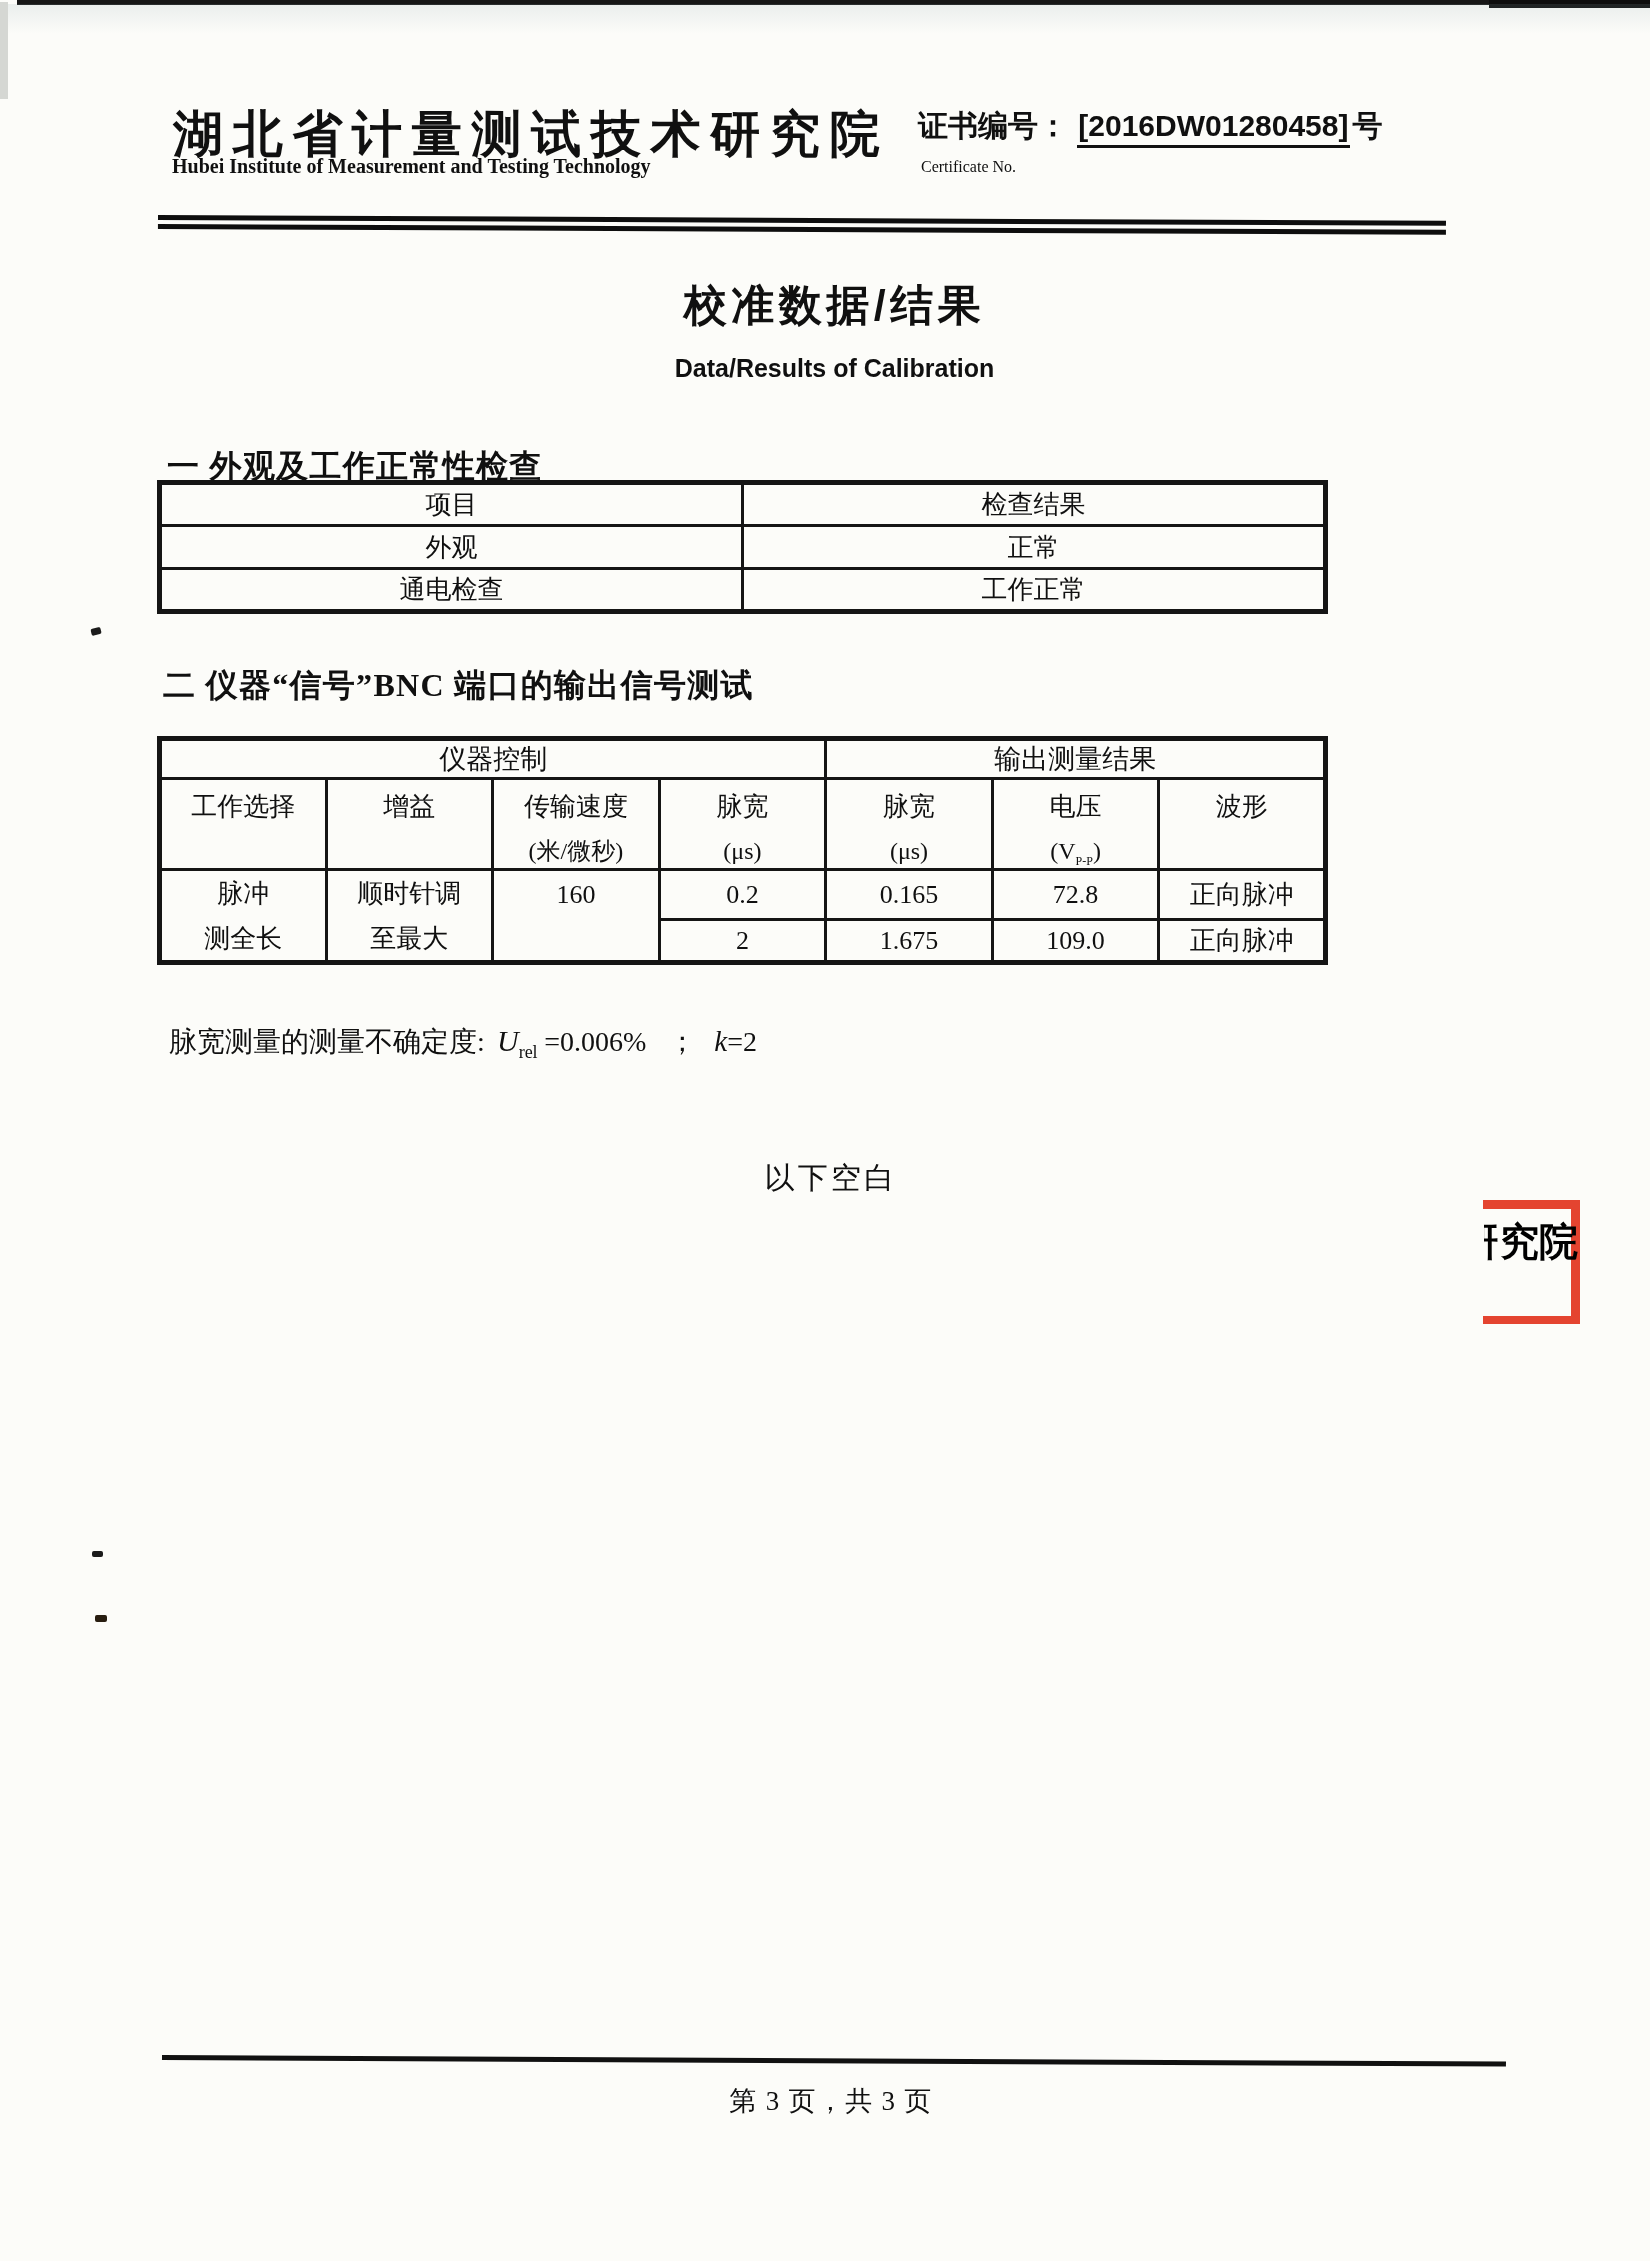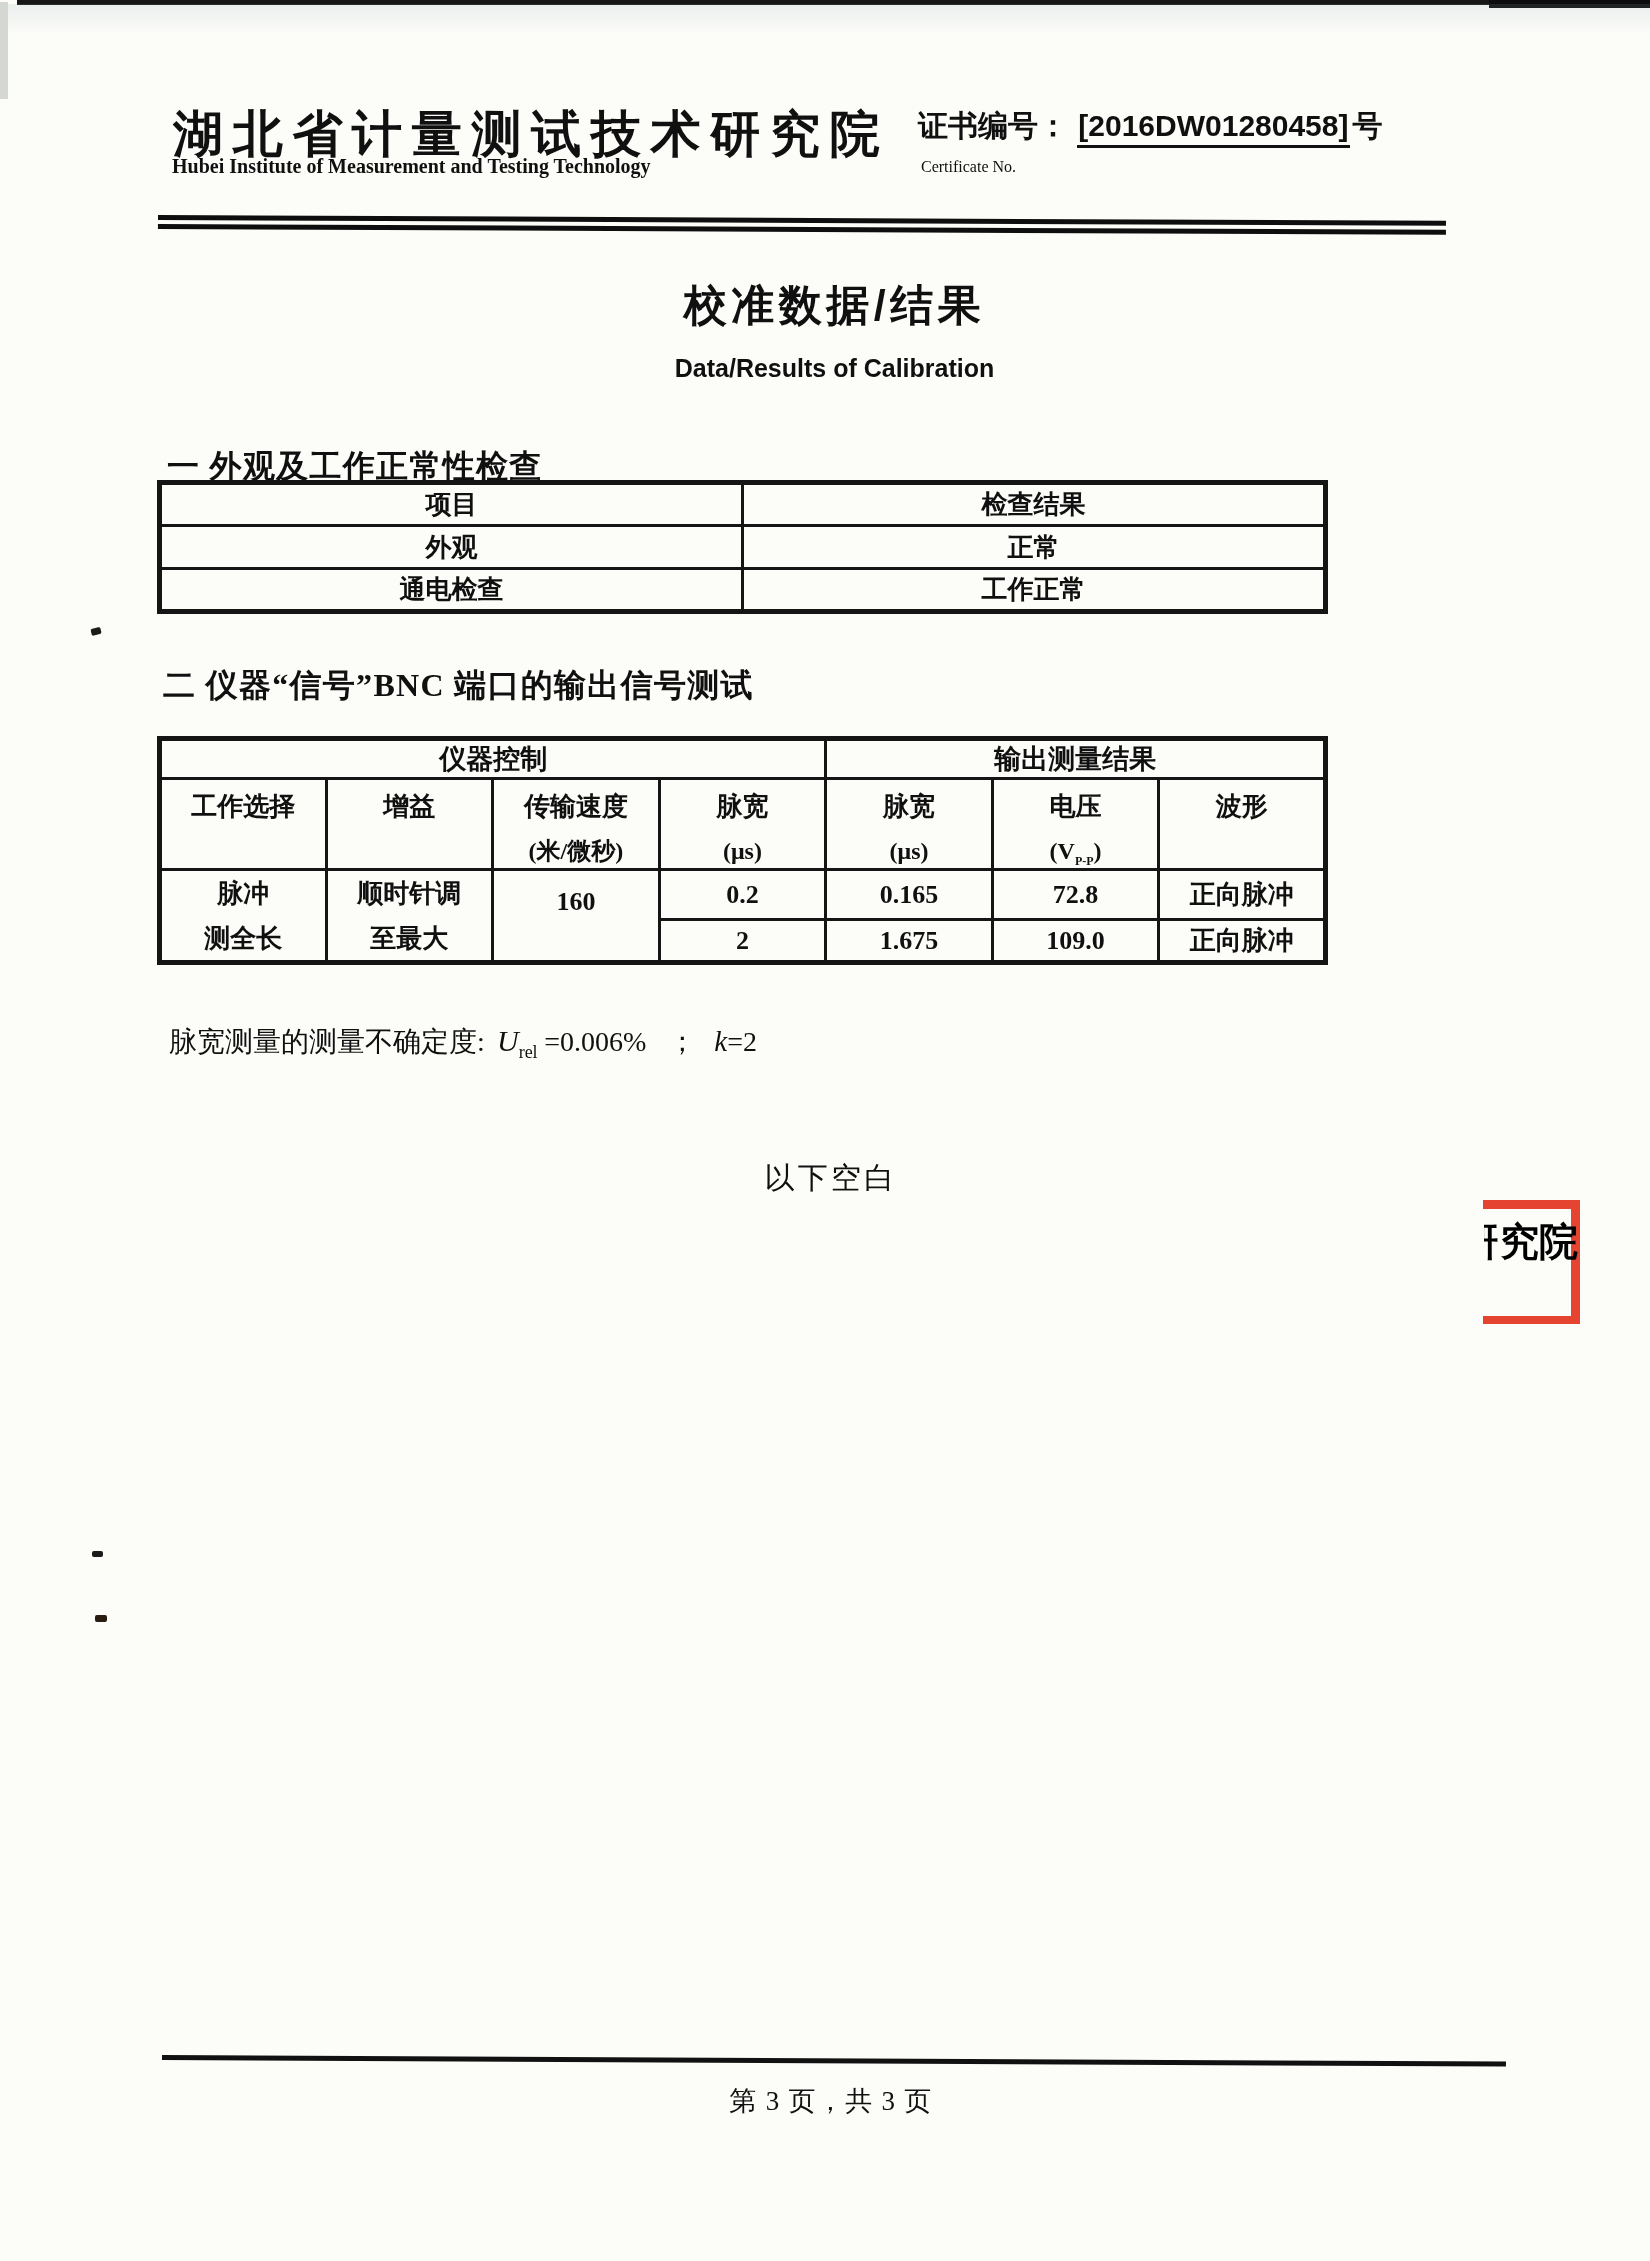--- a/index.html
+++ b/index.html
@@ -40,38 +40,38 @@
   .title-en { position:absolute; left:0; top:354px; width:1669px; text-align:center;
               font-family:"Liberation Sans","DejaVu Sans",sans-serif; font-weight:bold; font-size:25px; }
   
   .sec-heading { position:absolute; font-weight:bold; font-size:32px; white-space:nowrap; letter-spacing:1.3px; }
   .sec1 { left:167px; top:445px; }
   .sec2 { left:163px; top:664px; }
   
   table { border-collapse:collapse; table-layout:fixed; position:absolute; background:transparent; }
   table, th, td { border:3.2px solid #151515; }
   table { border-width:5.2px; }
-  th, td { text-align:center; vertical-align:middle; font-weight:bold;
+  th, td { text-align:center; vertical-align:middle; font-weight:normal;
            font-size:26px; padding:0; overflow:hidden; }
   .t1 { left:157px; top:480px; width:1171px; }
   .t1 tr { height:43px; }
   .t2 { left:157px; top:736px; width:1171px; }
   .t2 .gh-row { height:39px; }
   .t2 .gh-row th { font-size:27px; }
   .t2 .sh-row { height:85px; }
   .t2 .sh-row th { vertical-align:top; }
   .t2 .sh-cell { display:flex; flex-direction:column; align-items:center; padding-top:11.6px; }
   .t2 .l1 { line-height:1.15; }
   .t2 .l2 { line-height:1.1; margin-top:17px; font-size:24px; }
   .t2 .l2 sub { font-size:12px; }
   .t2 .dr1 { height:47px; }
   .t2 .dr2 { height:41px; }
   .vwrap { display:flex; flex-direction:column; justify-content:space-around; height:89px; }
   .speed-cell { vertical-align:top; }
-  .speed-cell span { display:inline-block; padding-top:16px; }
+  .speed-cell span { display:inline-block; padding-top:9px; }
   
   .unc { position:absolute; left:169px; font-size:28px; white-space:nowrap; }
   .unc.u1 { top:981px; }
   .unc.u2 { top:1023px; }
   .unc .usym { font-style:italic; font-size:30px; margin-left:5.2px; }
   .unc sub { font-size:18px; }
   .unc .uval { margin-left:6.5px; }
   .unc .sep { margin:0 18px 0 22px; }
   .unc .ksym { font-style:italic; font-size:29px; }
   

